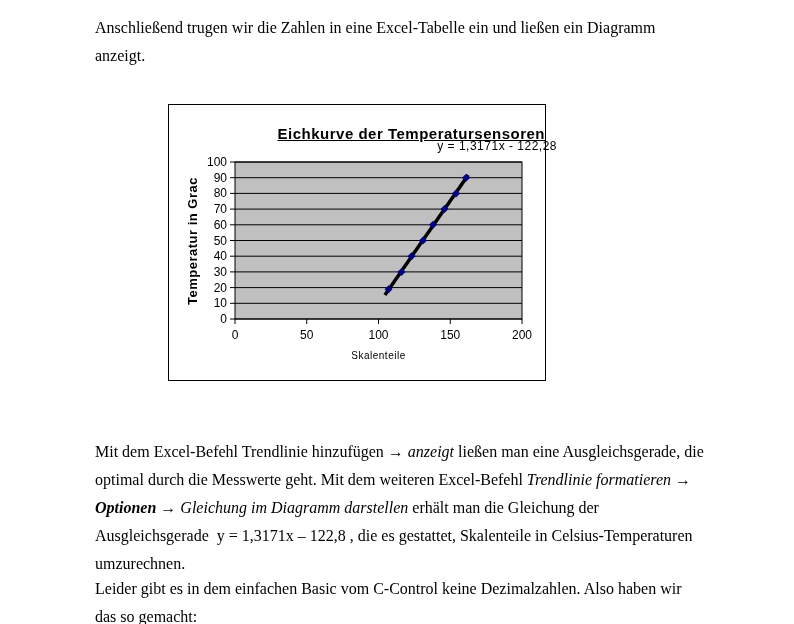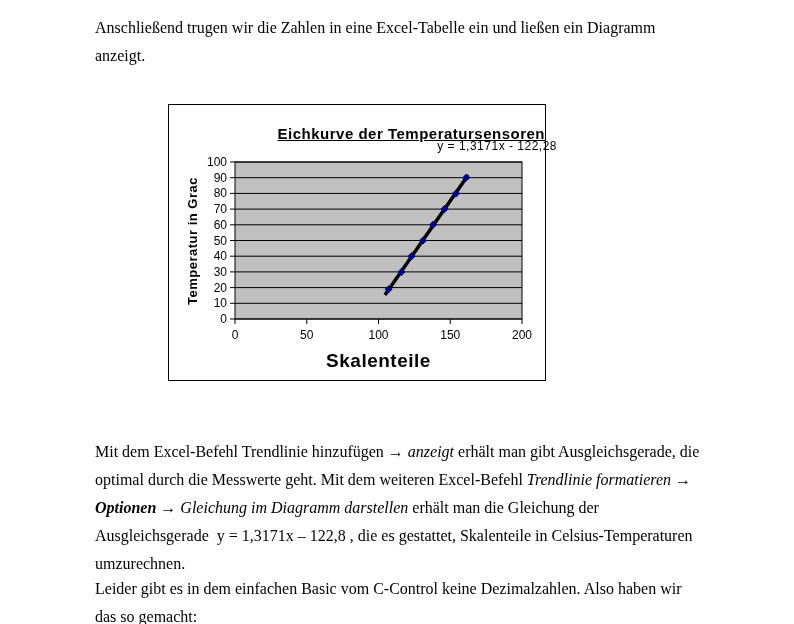--- a/index.html
+++ b/index.html
@@ -17,21 +17,21 @@
   .chart-title{
     position:absolute;top:20px;left:0;width:100%;text-align:right;
     font-size:15px;font-weight:bold;letter-spacing:0.5px;text-decoration:underline;
   }
   .chart-subtitle{
     position:absolute;top:34px;left:12px;width:100%;text-align:right;
     font-size:12px;letter-spacing:0.5px;
   }
   .chart-xlabel{
     position:absolute;top:245px;left:66px;width:287px;text-align:center;
-    font-size:19px;font-weight:bold;letter-spacing:0.5px;
+    font-size:10px;font-weight:normal;letter-spacing:0.5px;
   }
   .chart-ylabel{
     position:absolute;left:-54px;top:128px;width:156px;height:16px;
     text-align:center;font-size:13px;font-weight:bold;letter-spacing:0.5px;
     transform:rotate(-90deg);
   }
   svg{position:absolute;left:0;top:0;}
   svg text{font-family:"Liberation Sans", sans-serif;font-size:12px;fill:#000;}
 </style>
 </head>
@@ -99,21 +99,21 @@
       <path d="M 242.505 147.2 L 246.505 151.2 L 242.505 155.2 L 238.505 151.2 Z" fill="#000080"></path>
       <path d="M 253.985 131.5 L 257.985 135.5 L 253.985 139.5 L 249.985 135.5 Z" fill="#000080"></path>
       <path d="M 264.03 115.80000000000001 L 268.03 119.80000000000001 L 264.03 123.80000000000001 L 260.03 119.80000000000001 Z" fill="#000080"></path>
       <path d="M 275.51 100.10000000000001 L 279.51 104.10000000000001 L 275.51 108.10000000000001 L 271.51 104.10000000000001 Z" fill="#000080"></path>
       <path d="M 286.99 84.39999999999999 L 290.99 88.39999999999999 L 286.99 92.39999999999999 L 282.99 88.39999999999999 Z" fill="#000080"></path>
       <path d="M 297.035 68.69999999999999 L 301.035 72.69999999999999 L 297.035 76.69999999999999 L 293.035 72.69999999999999 Z" fill="#000080"></path>
     </svg>
 </div>
 
 <div class="para" style="top:438px;" id="para2">
-    <div class="pline"><span>Mit dem Excel-Befehl </span><span style="">Trendlinie hinzufügen</span><span> → </span><span style="font-style: italic;">anzeigt</span><span> erhält man gibt Ausgleichsgerade, die</span></div>
+    <div class="pline"><span>Mit dem Excel-Befehl </span><span style="">Trendlinie hinzufügen</span><span> → </span><span style="font-style: italic;">anzeigt</span><span> ließen man eine Ausgleichsgerade, die</span></div>
     <div class="pline"><span>optimal durch die Messwerte geht. Mit dem weiteren Excel-Befehl </span><span style="font-style: italic;">Trendlinie formatieren</span><span> →</span></div>
     <div class="pline"><span style="font-style: italic; font-weight: bold;">Optionen</span><span> → </span><span style="font-style: italic;">Gleichung im Diagramm darstellen</span><span> erhält man die Gleichung der</span></div>
     <div class="pline"><span>Ausgleichsgerade  y = 1,3171x – 122,8 , die es gestattet, Skalenteile in Celsius-Temperaturen</span></div>
     <div class="pline"><span>umzurechnen.</span></div>
   </div>
 
 <div class="para" style="top:575px;">
   <div class="pline">Leider gibt es in dem einfachen Basic vom C-Control keine Dezimalzahlen. Also haben wir</div>
   <div class="pline">das so gemacht:</div>
 </div>

